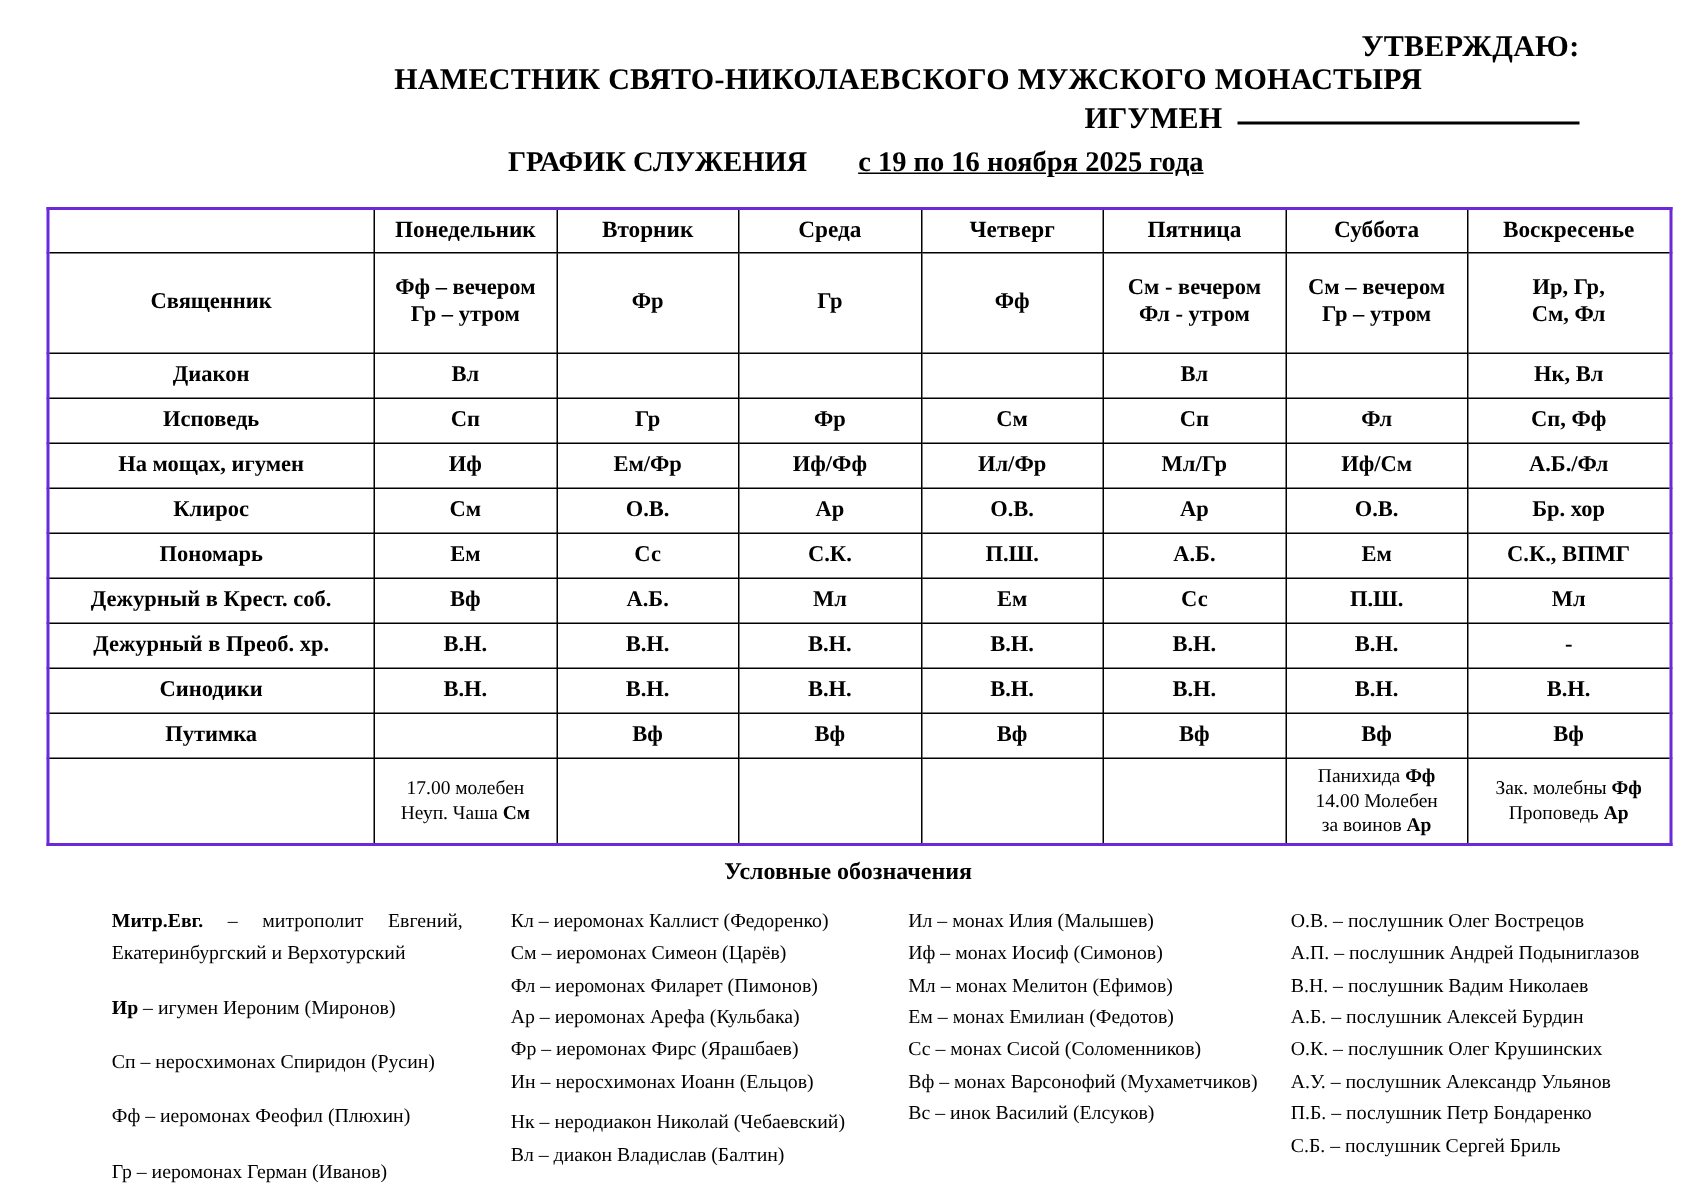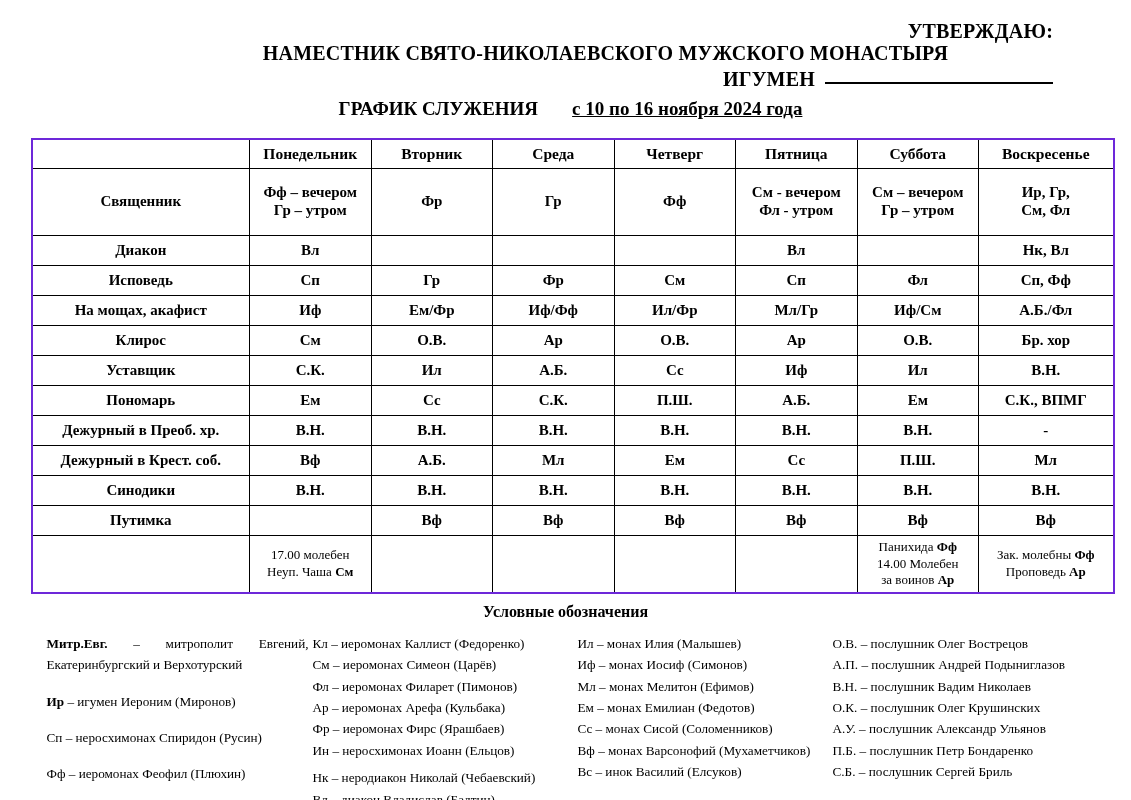--- a/index.html
+++ b/index.html
@@ -131,21 +131,21 @@
     display: flex;
     align-items: flex-start;
     font-size: 13.2px;
     line-height: 1.62;
   }
   .legend-col { box-sizing: border-box; }
   .lc1 { width: 282px; padding-left: 16px; }
   .lc2 { width: 265px; }
   .lc3 { width: 255px; }
   .lc4 { width: 268px; }
-  .leg-item { white-space: nowrap; }
+  .leg-item { white-space: nowrap; margin-left: 28px; }
   .leg-item.justify {
     white-space: normal;
     text-align: justify;
     text-align-last: justify;
     padding-right: 4px;
   }
   .leg-item b { font-weight: bold; }
   .leg-gap { height: 15px; }
   .leg-gap-sm { height: 6px; }
 </style>
@@ -154,21 +154,21 @@
 
 <div class="page">
 
   <div class="header">
     <div class="hdr-line hdr-approve">УТВЕРЖДАЮ:</div>
     <div class="hdr-line hdr-monastery">НАМЕСТНИК СВЯТО-НИКОЛАЕВСКОГО МУЖСКОГО МОНАСТЫРЯ</div>
     <div class="hdr-line hdr-abbot-row">
       <span>ИГУМЕН</span><span class="hdr-abbot-rule"></span>
     </div>
     <div class="hdr-schedule-row">
-      <span class="sched-label">ГРАФИК СЛУЖЕНИЯ</span><span class="sched-dates">с 10 по 16 ноября 2024 года</span>
+      <span class="sched-label">ГРАФИК СЛУЖЕНИЯ</span><span class="sched-dates">с 19 по 16 ноября 2025 года</span>
     </div>
   </div>
 
   <div class="tbl-wrap">
     <table class="sched">
       <colgroup>
         <col class="c-label">
           <col class="c-day">
           <col class="c-day">
           <col class="c-day">
@@ -260,21 +260,21 @@
               <span class="cellline">Сп</span>
             </td>
             <td>
               <span class="cellline">Фл</span>
             </td>
             <td>
               <span class="cellline">Сп, Фф</span>
             </td>
           </tr>
           <tr class="r-std">
-            <td class="rowlabel">На мощах, акафист</td>
+            <td class="rowlabel">На мощах, игумен</td>
             <td>
               <span class="cellline">Иф</span>
             </td>
             <td>
               <span class="cellline">Ем/Фр</span>
             </td>
             <td>
               <span class="cellline">Иф/Фф</span>
             </td>
             <td>
@@ -308,65 +308,65 @@
               <span class="cellline">Ар</span>
             </td>
             <td>
               <span class="cellline">О.В.</span>
             </td>
             <td>
               <span class="cellline">Бр. хор</span>
             </td>
           </tr>
           <tr class="r-std">
-            <td class="rowlabel">Уставщик</td>
+            <td class="rowlabel">Пономарь</td>
+            <td>
+              <span class="cellline">Ем</span>
+            </td>
+            <td>
+              <span class="cellline">Сс</span>
+            </td>
             <td>
               <span class="cellline">С.К.</span>
             </td>
             <td>
-              <span class="cellline">Ил</span>
+              <span class="cellline">П.Ш.</span>
             </td>
             <td>
               <span class="cellline">А.Б.</span>
             </td>
             <td>
+              <span class="cellline">Ем</span>
+            </td>
+            <td>
+              <span class="cellline">С.К., ВПМГ</span>
+            </td>
+          </tr>
+          <tr class="r-std">
+            <td class="rowlabel">Дежурный в Крест. соб.</td>
+            <td>
+              <span class="cellline">Вф</span>
+            </td>
+            <td>
+              <span class="cellline">А.Б.</span>
+            </td>
+            <td>
+              <span class="cellline">Мл</span>
+            </td>
+            <td>
+              <span class="cellline">Ем</span>
+            </td>
+            <td>
               <span class="cellline">Сс</span>
             </td>
             <td>
-              <span class="cellline">Иф</span>
-            </td>
-            <td>
-              <span class="cellline">Ил</span>
-            </td>
-            <td>
-              <span class="cellline">В.Н.</span>
-            </td>
-          </tr>
-          <tr class="r-std">
-            <td class="rowlabel">Пономарь</td>
-            <td>
-              <span class="cellline">Ем</span>
-            </td>
-            <td>
-              <span class="cellline">Сс</span>
-            </td>
-            <td>
-              <span class="cellline">С.К.</span>
-            </td>
-            <td>
               <span class="cellline">П.Ш.</span>
             </td>
             <td>
-              <span class="cellline">А.Б.</span>
-            </td>
-            <td>
-              <span class="cellline">Ем</span>
-            </td>
-            <td>
-              <span class="cellline">С.К., ВПМГ</span>
+              <span class="cellline">Мл</span>
             </td>
           </tr>
           <tr class="r-std">
             <td class="rowlabel">Дежурный в Преоб. хр.</td>
             <td>
               <span class="cellline">В.Н.</span>
             </td>
             <td>
               <span class="cellline">В.Н.</span>
             </td>
@@ -377,44 +377,20 @@
               <span class="cellline">В.Н.</span>
             </td>
             <td>
               <span class="cellline">В.Н.</span>
             </td>
             <td>
               <span class="cellline">В.Н.</span>
             </td>
             <td>
               <span class="cellline">-</span>
-            </td>
-          </tr>
-          <tr class="r-std">
-            <td class="rowlabel">Дежурный в Крест. соб.</td>
-            <td>
-              <span class="cellline">Вф</span>
-            </td>
-            <td>
-              <span class="cellline">А.Б.</span>
-            </td>
-            <td>
-              <span class="cellline">Мл</span>
-            </td>
-            <td>
-              <span class="cellline">Ем</span>
-            </td>
-            <td>
-              <span class="cellline">Сс</span>
-            </td>
-            <td>
-              <span class="cellline">П.Ш.</span>
-            </td>
-            <td>
-              <span class="cellline">Мл</span>
             </td>
           </tr>
           <tr class="r-std">
             <td class="rowlabel">Синодики</td>
             <td>
               <span class="cellline">В.Н.</span>
             </td>
             <td>
               <span class="cellline">В.Н.</span>
             </td>
@@ -513,20 +489,21 @@
         <div class="leg-item">Мл – монах Мелитон (Ефимов)</div>
         <div class="leg-item">Ем – монах Емилиан (Федотов)</div>
         <div class="leg-item">Сс – монах Сисой (Соломенников)</div>
         <div class="leg-item">Вф – монах Варсонофий (Мухаметчиков)</div>
         <div class="leg-item">Вс – инок Василий (Елсуков)</div>
       </div>
     <div class="legend-col lc4" id="lc4">
         <div class="leg-item">О.В. – послушник Олег Вострецов</div>
         <div class="leg-item">А.П. – послушник Андрей Подыниглазов</div>
         <div class="leg-item">В.Н. – послушник Вадим Николаев</div>
+        <div class="leg-item">А.Б. – послушник Алексей Бурдин</div>
         <div class="leg-item">О.К. – послушник Олег Крушинских</div>
         <div class="leg-item">А.У. – послушник Александр Ульянов</div>
         <div class="leg-item">П.Б. – послушник Петр Бондаренко</div>
         <div class="leg-item">С.Б. – послушник Сергей Бриль</div>
       </div>
   </div>
 
 </div>
 
 </body></html>

